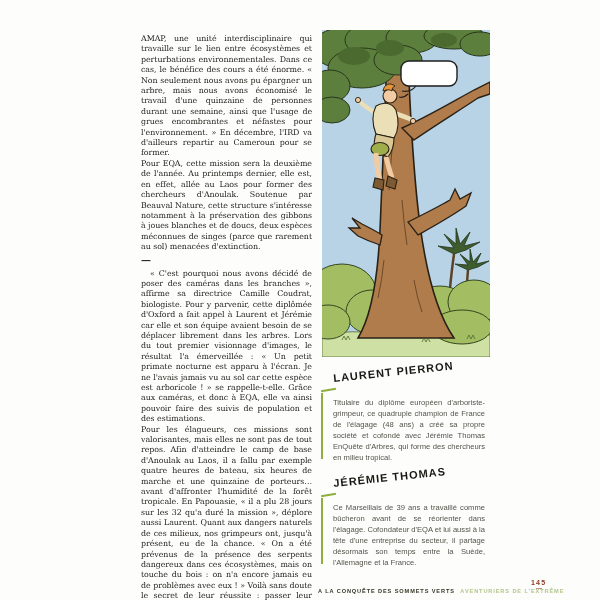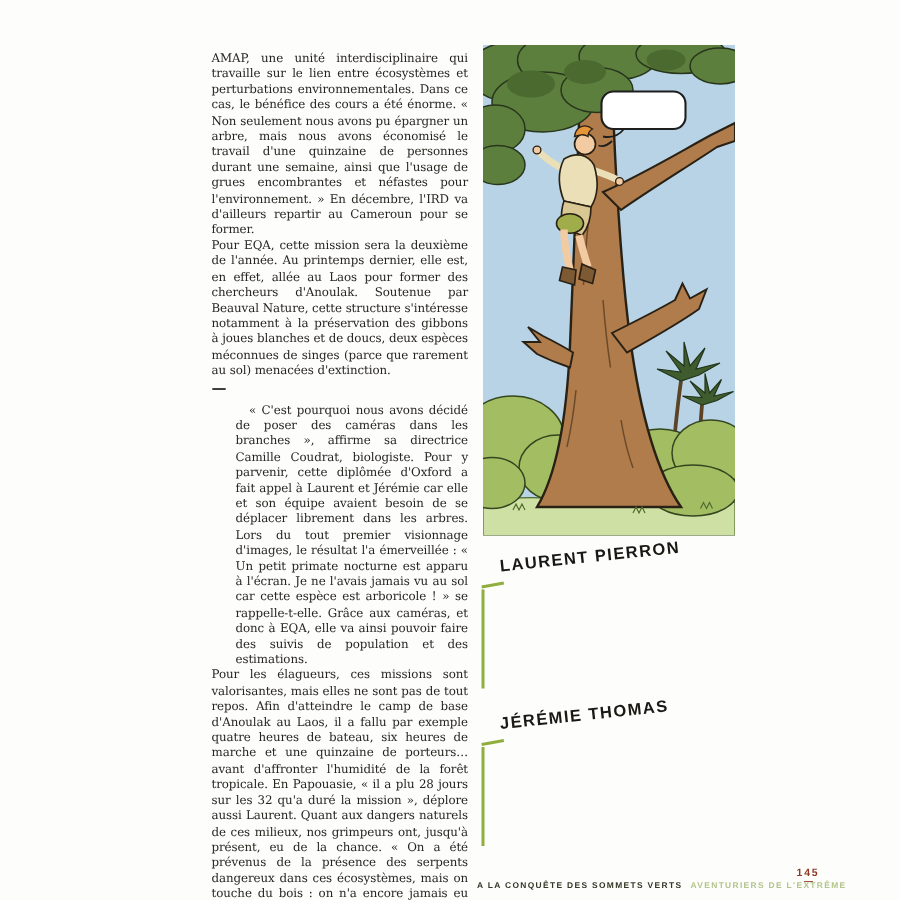--- a/index.html
+++ b/index.html
@@ -6,21 +6,21 @@
   .page{
     position:relative;width:600px;height:600px;background:#fdfdfb;
     overflow:hidden;font-family:"DejaVu Serif",serif;color:#26241f;
   }
   
   .text-col{position:absolute;left:141px;top:34px;width:171px;}
   .body-p{
     margin:0;font-size:7.9px;line-height:10.4px;text-align:justify;
     letter-spacing:-0.05px;color:#26241f;
   }
-  .body-p.indent{text-indent:9px;margin-left:16px;}
+  .body-p.indent{text-indent:9px;}
   .subhead{
     margin:7px 0 0 0;font-size:9.6px;line-height:12.6px;
     font-weight:bold;font-style:italic;color:#1d1c18;
   }
   .subhead-dash{font-weight:bold;font-size:10px;line-height:10px;margin:2px 0 4px 0;}
   
   .illo{position:absolute;left:322px;top:30px;width:168px;height:327px;}
   .illo svg{display:block;}
   
   .author{position:absolute;left:320px;width:172px;}
@@ -158,26 +158,28 @@
         <path d="M100,312 l2,-4 2,4 2,-4 2,4"></path>
         <path d="M145,309 l2,-4 2,4 2,-4 2,4"></path>
       </g>
     </svg>
   </div>
 
   <div class="author author-0">
     <div class="author-name">LAURENT PIERRON</div>
     <div class="author-tick"></div>
     <div class="author-vrule"></div>
+    <p class="author-bio">Titulaire du diplôme européen d'arboriste-grimpeur, ce quadruple champion de France de l'élagage (48 ans) a créé sa propre société et cofondé avec Jérémie Thomas EnQuête d'Arbres, qui forme des chercheurs en milieu tropical.</p>
   </div>
 
   <div class="author author-1">
     <div class="author-name">JÉRÉMIE THOMAS</div>
     <div class="author-tick"></div>
     <div class="author-vrule"></div>
+    <p class="author-bio">Ce Marseillais de 39 ans a travaillé comme bûcheron avant de se réorienter dans l'élagage. Cofondateur d'EQA et lui aussi à la tête d'une entreprise du secteur, il partage désormais son temps entre la Suède, l'Allemagne et la France.</p>
   </div>
 
   <div class="footer">
     <span class="f-dark">A LA CONQUÊTE DES SOMMETS VERTS</span>
     <span class="f-light">AVENTURIERS DE L'EXTRÊME</span>
   </div>
   <div class="folio">145</div>
   <div class="folio-dash">—</div>
 
 </div>

